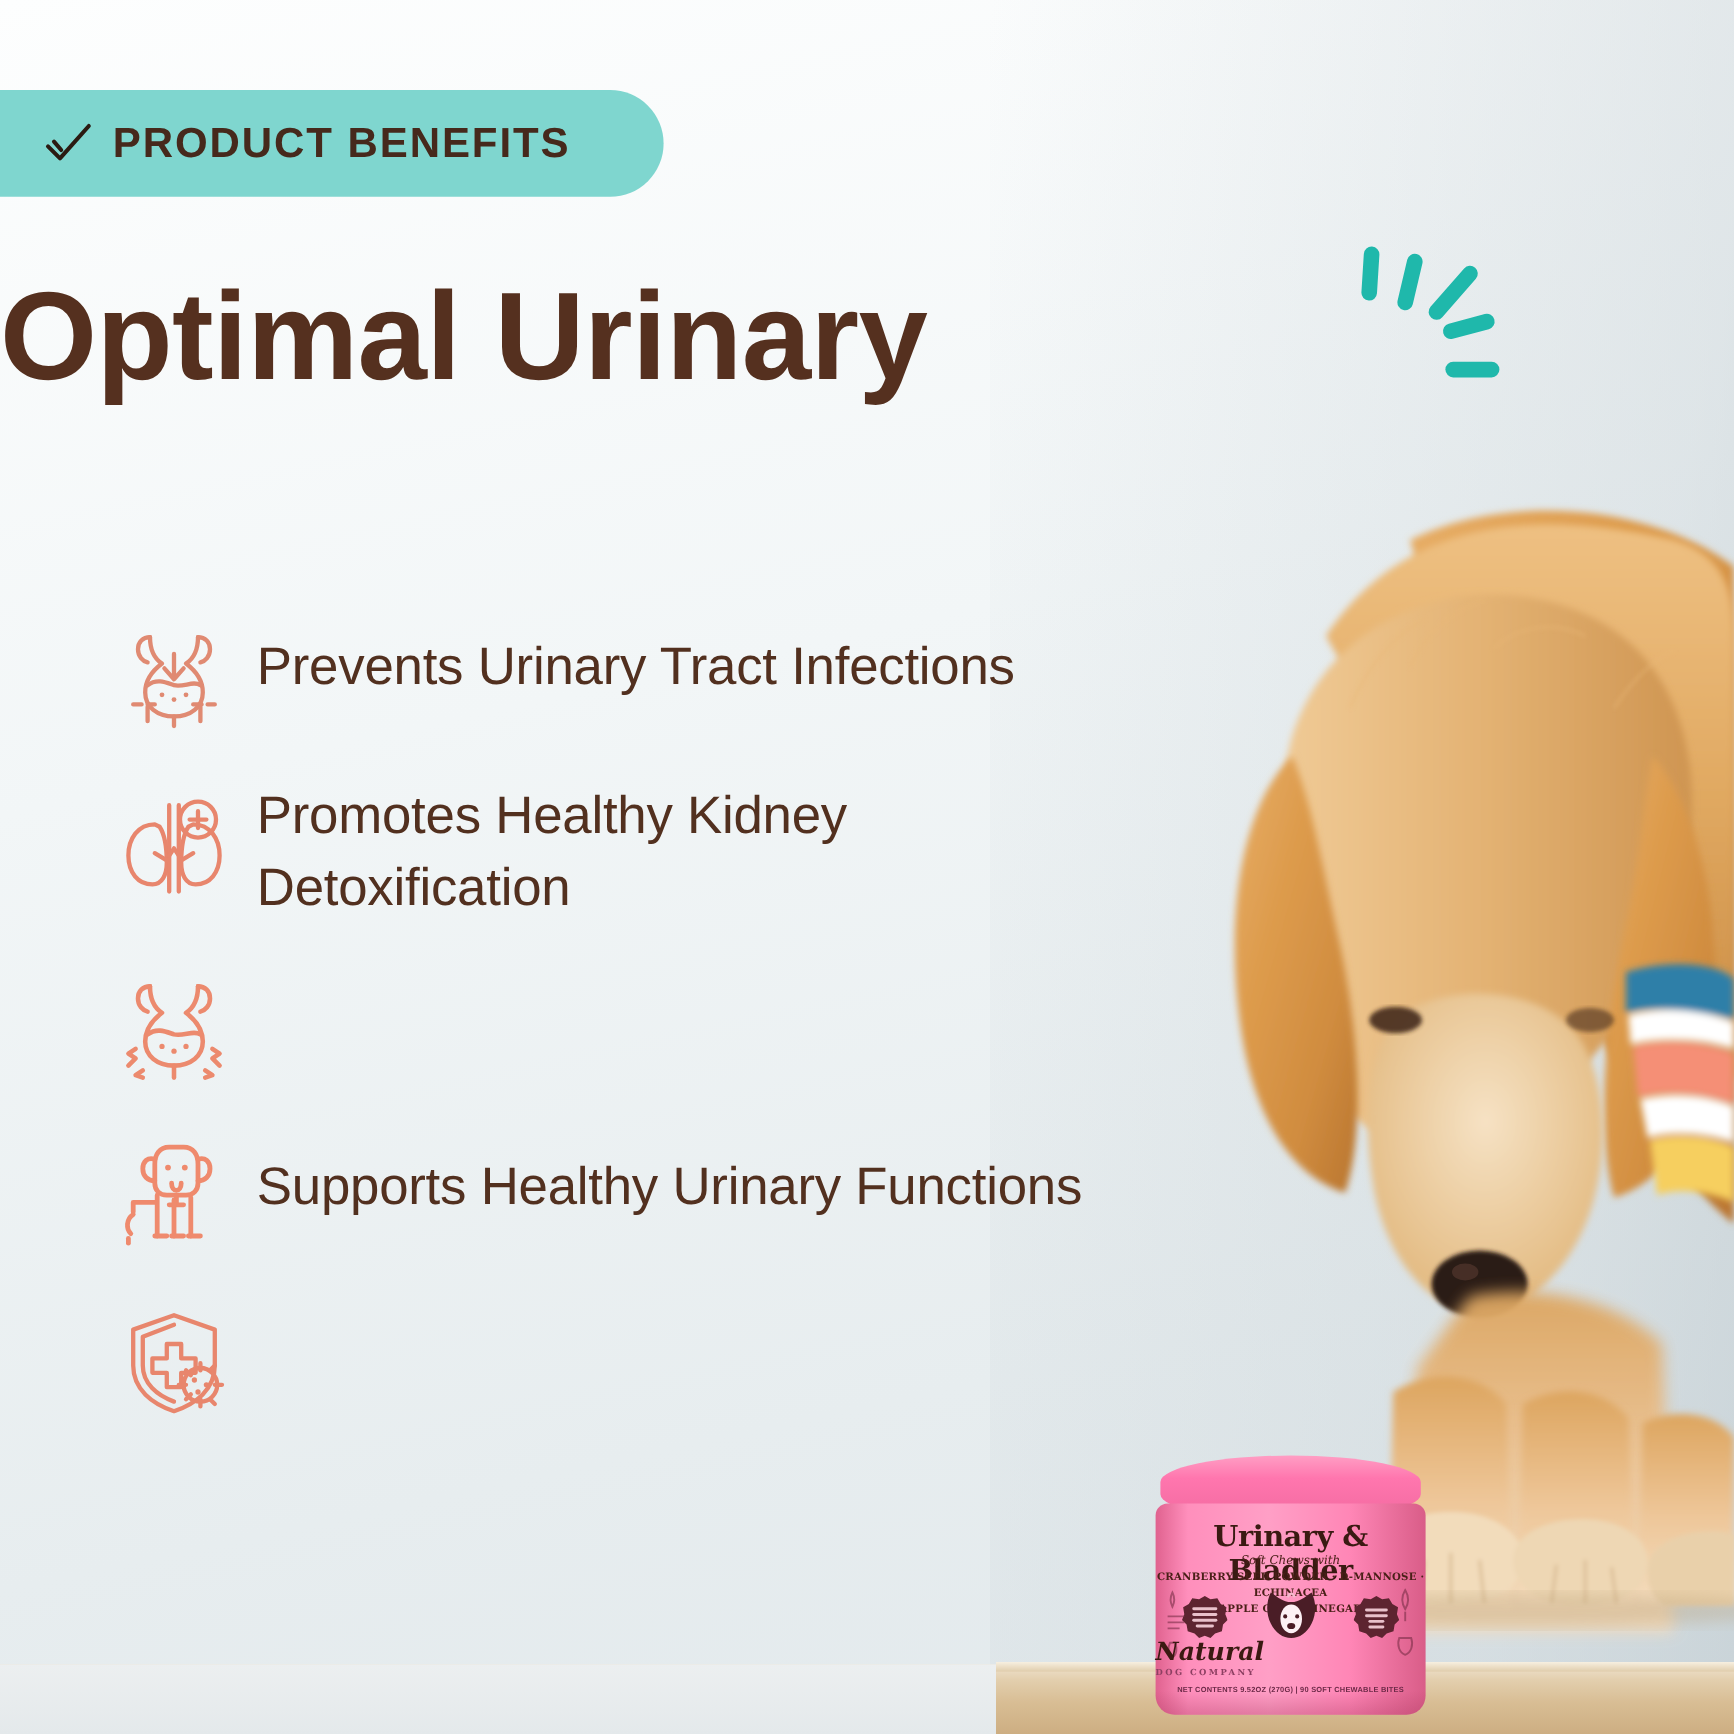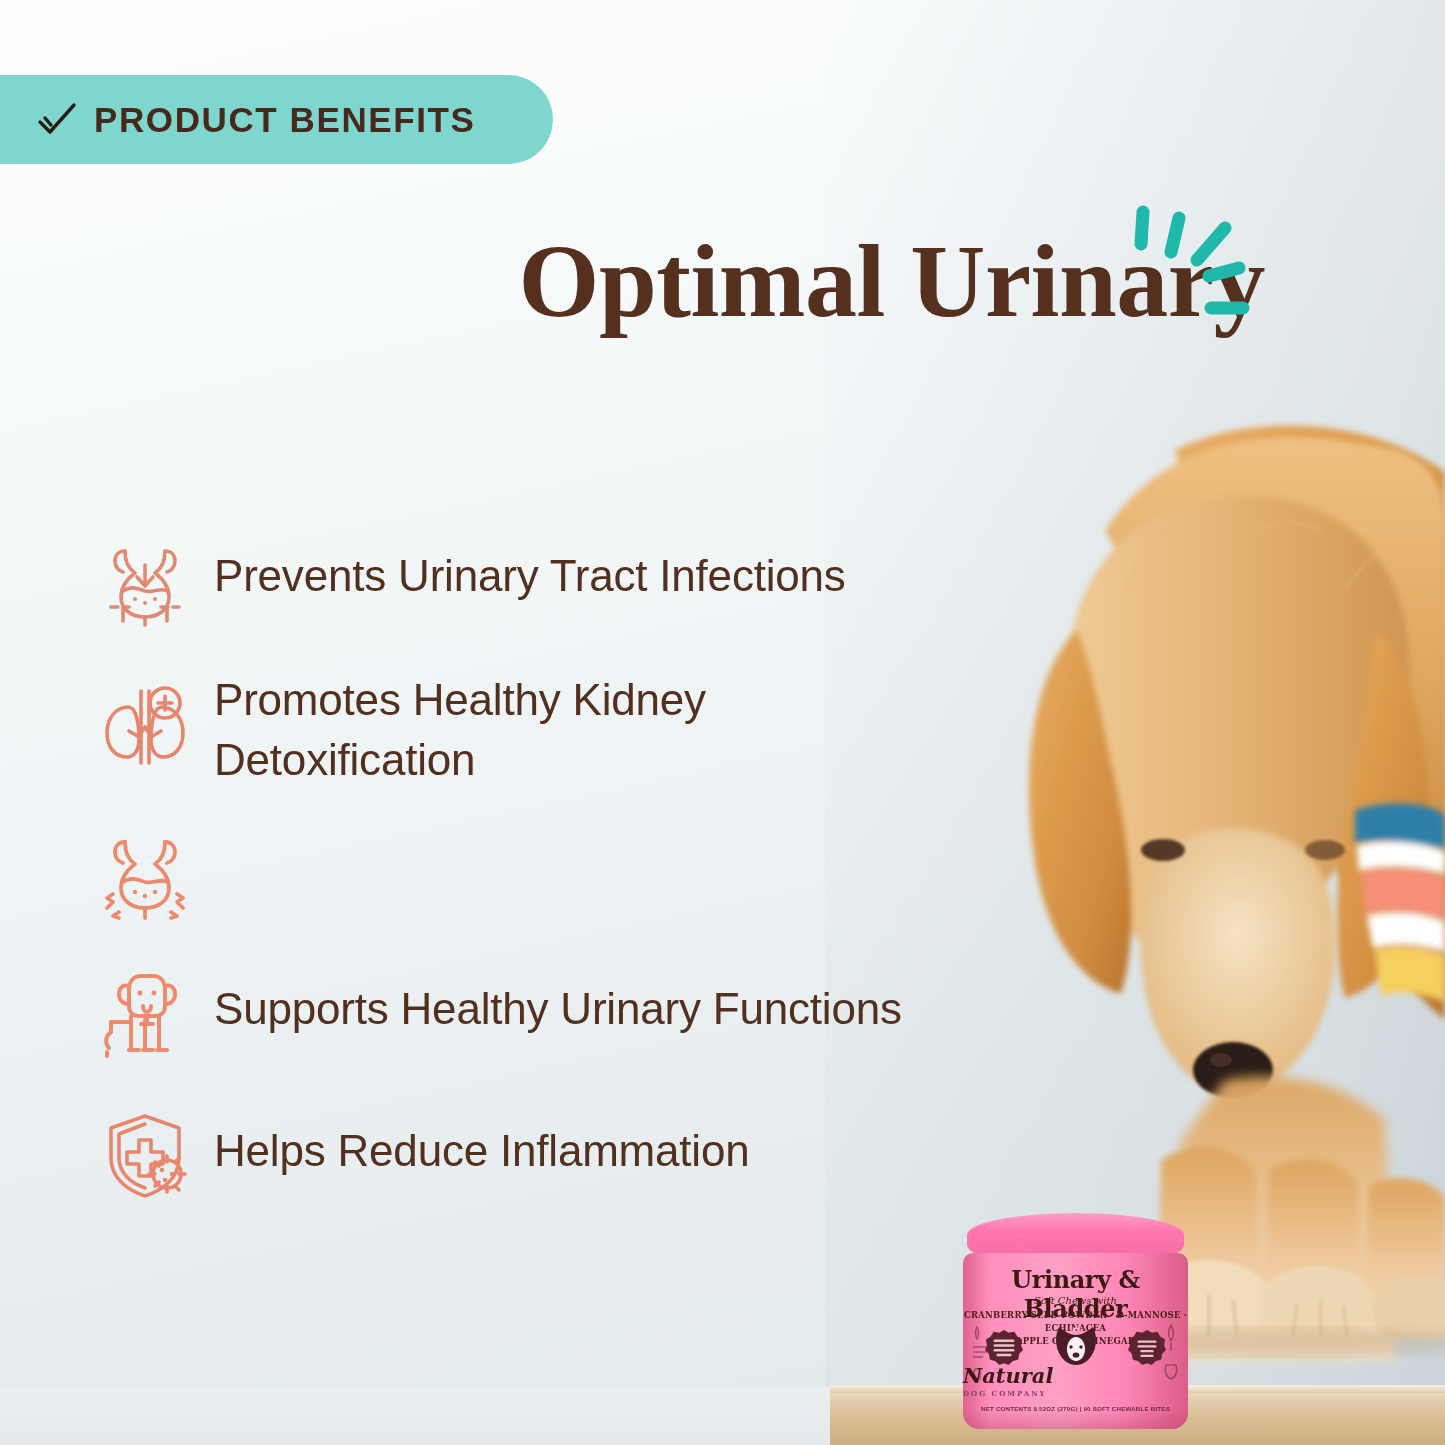--- a/index.html
+++ b/index.html
@@ -45,33 +45,33 @@
   }
   .badge-check{width:44px;height:44px;flex:0 0 44px;margin-right:16px;}
   .badge-text{
     color:#46291c;font-size:35px;font-weight:bold;letter-spacing:1.6px;
     font-family:"Liberation Sans", sans-serif;white-space:nowrap;
   }
 
   
   .headline{
     position:absolute;left:0;top:222px;width:1265px;
-    text-align:right;
-    font-family:Liberation Serif, serif;
+    text-align:left;
+    font-family:Liberation Sans, sans-serif;
     font-weight:bold;color:#55301f;
     font-size:104px;line-height:1.14;letter-spacing:-0.5px;
     z-index:6;
   }
   .headline .l2{display:block;}
 
   
   .rays{position:absolute;left:1105px;top:196px;width:180px;height:140px;z-index:7;}
 
   
-  .benefits{position:absolute;left:86px;top:520px;width:1000px;z-index:6;}
+  .benefits{position:absolute;left:86px;top:500px;width:1000px;z-index:6;}
   .brow{display:flex;align-items:flex-start;margin-bottom:24px;}
   .brow.tall{margin-bottom:22px;}
   .bicon{
     width:118px;height:118px;flex:0 0 118px;
     display:flex;align-items:center;justify-content:center;
   }
   .blabel{
     color:#52301f;font-size:44px;line-height:1.37;font-weight:normal;
     padding-top:26px;padding-left:10px;
     font-family:"Liberation Sans", sans-serif;
@@ -385,21 +385,20 @@
             <path d="M72 52 L72 58 M72 82 L72 88 M54 70 L60 70 M84 70 L90 70
                      M60 58 L64 62 M80 58 L84 54 M60 82 L64 78 M80 82 L84 86"></path>
           </g>
           <g fill="#e8866d">
             <circle cx="67" cy="66" r="2.2"></circle>
               <circle cx="77" cy="70" r="2.2"></circle>
               <circle cx="70" cy="76" r="2.2"></circle>
           </g>
         </svg>
       </div>
-      <div class="blabel">Helps Reduce Inflammation</div>
     </div>
   </div>
 
   <div class="jar">
     <div class="jar-lid"></div>
     <div class="jar-body"></div>
 
     <div class="jar-title">Urinary &amp; Bladder</div>
     <div class="jar-sub">Soft Chews with</div>
     <div class="jar-ing">

